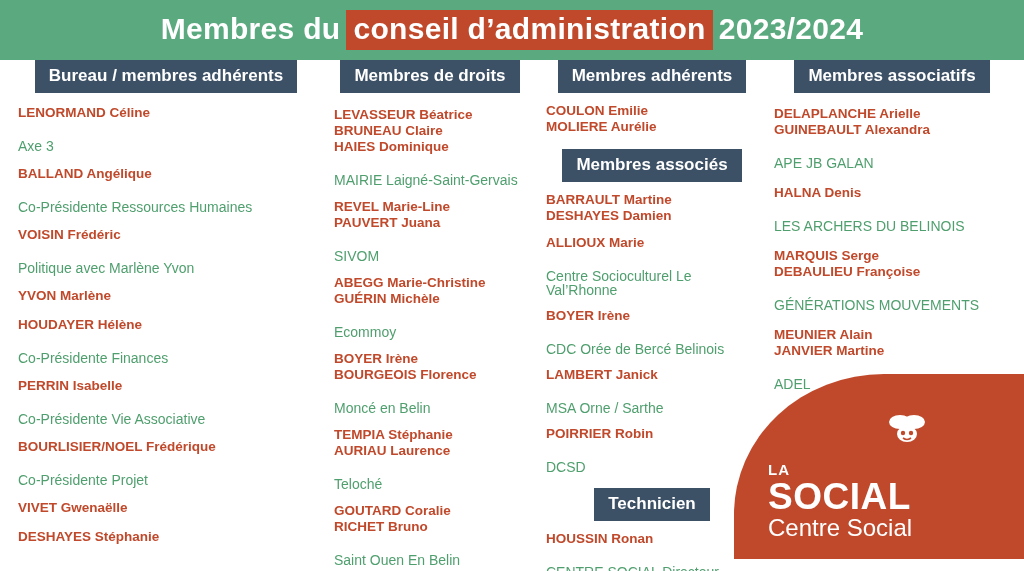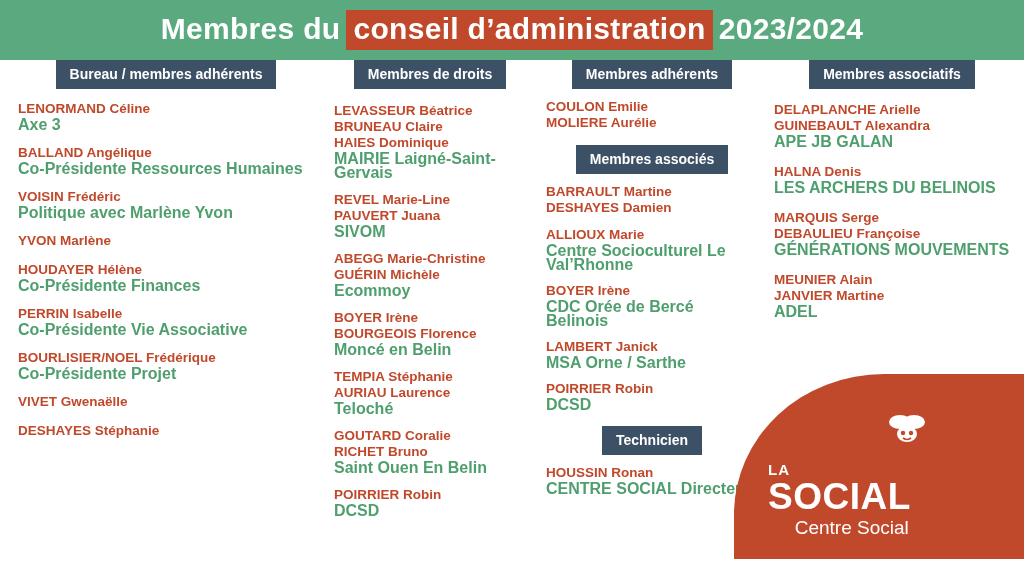--- a/index.html
+++ b/index.html
@@ -51,45 +51,45 @@
     top: 0;
   }
   .col-1 { left: 18px;  width: 296px; }
   .col-2 { left: 334px; width: 192px; }
   .col-3 { left: 546px; width: 212px; }
   .col-4 { left: 774px; width: 236px; }
 
   .section-title {
     background: #3d5166;
     color: #ffffff;
-    font-size: 14px;
+    font-size: 17px;
     font-weight: bold;
     text-align: center;
     padding: 6px 14px 7px 14px;
     display: inline-block;
     white-space: nowrap;
   }
   .title-wrap { text-align: center; }
 
   .entries { margin-top: 12px; text-align: center; }
 
   .entry { margin-bottom: 12px; text-align: left; }
 
   .person {
     color: #c0492b;
     font-size: 13.5px;
     font-weight: bold;
     line-height: 16px;
   }
   .sub {
     color: #4f9f6e;
-    font-size: 16px;
-    font-weight: bold;
+    font-size: 14px;
+    font-weight: normal;
     line-height: 14px;
-    margin-top: 1px;
+    margin-top: 18px;
   }
 
   
   .col-1 .entry { margin-bottom: 13px; }
   .col-2 .entries { margin-top: 14px; }
   .col-2 .entry { margin-bottom: 12px; }
   .col-3 .entries { margin-top: 10px; }
   .col-3 .entry { margin-bottom: 11px; }
   .col-4 .entries { margin-top: 13px; }
   .col-4 .entry { margin-bottom: 15px; }
@@ -122,21 +122,21 @@
     line-height: 16px;
     margin-top: 36px;
   }
   .logo-line2 {
     font-size: 37px;
     font-weight: bold;
     line-height: 38px;
     letter-spacing: 0.5px;
   }
   .logo-line3 {
-    font-size: 19px;
+    font-size: 24px;
     line-height: 24px;
     text-align: right;
     padding-right: 2px;
   }
   .bee-icon {
     position: absolute;
     left: 146px;
     top: 36px;
     width: 54px;
     height: 34px;

